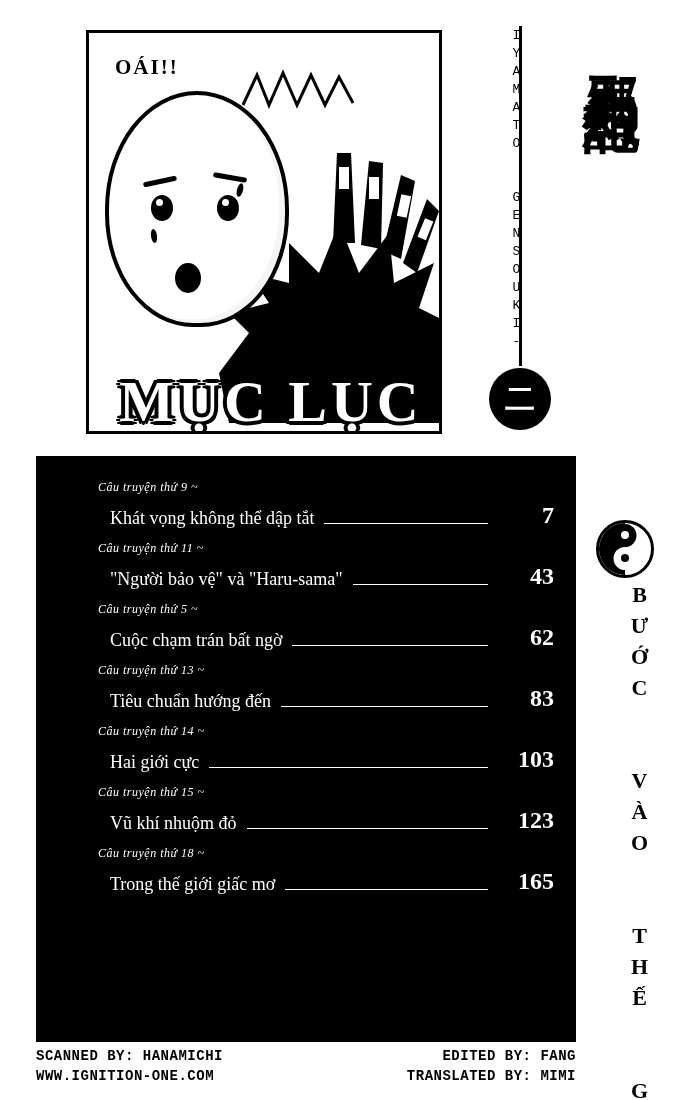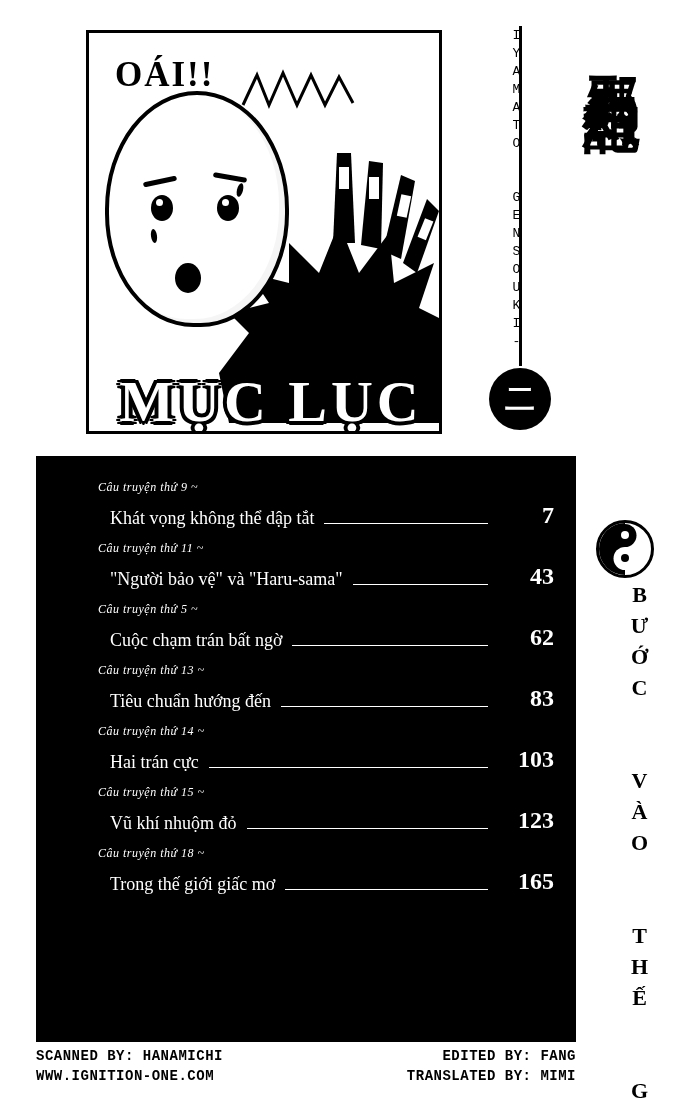--- a/index.html
+++ b/index.html
@@ -84,21 +84,21 @@
   }
   .brow.b1 { left: 54px;  top: 146px; transform: rotate(-12deg); }
   .brow.b2 { left: 124px; top: 142px; transform: rotate(10deg); }
 
   
   .shout {
     position: absolute;
     left: 26px;
     top: 22px;
     font-family: "Liberation Serif", serif;
-    font-size: 35px;
+    font-size: 21px;
     font-weight: bold;
     letter-spacing: 2px;
     color: #000000;
   }
   .zigzag {
     position: absolute;
     left: 150px;
     top: 32px;
     width: 120px;
     height: 60px;
@@ -417,21 +417,21 @@
         <div class="toc-row">
           <div class="toc-title">Tiêu chuẩn hướng đến</div>
           <div class="toc-dots"></div>
           <div class="toc-page">83</div>
         </div>
       </div>
 
       <div class="toc-entry">
         <div class="toc-chapter">Câu truyện thứ 14 ~</div>
         <div class="toc-row">
-          <div class="toc-title">Hai trán cực</div>
+          <div class="toc-title">Hai giới cực</div>
           <div class="toc-dots"></div>
           <div class="toc-page">103</div>
         </div>
       </div>
 
       <div class="toc-entry">
         <div class="toc-chapter">Câu truyện thứ 15 ~</div>
         <div class="toc-row">
           <div class="toc-title">Vũ khí nhuộm đỏ</div>
           <div class="toc-dots"></div>

